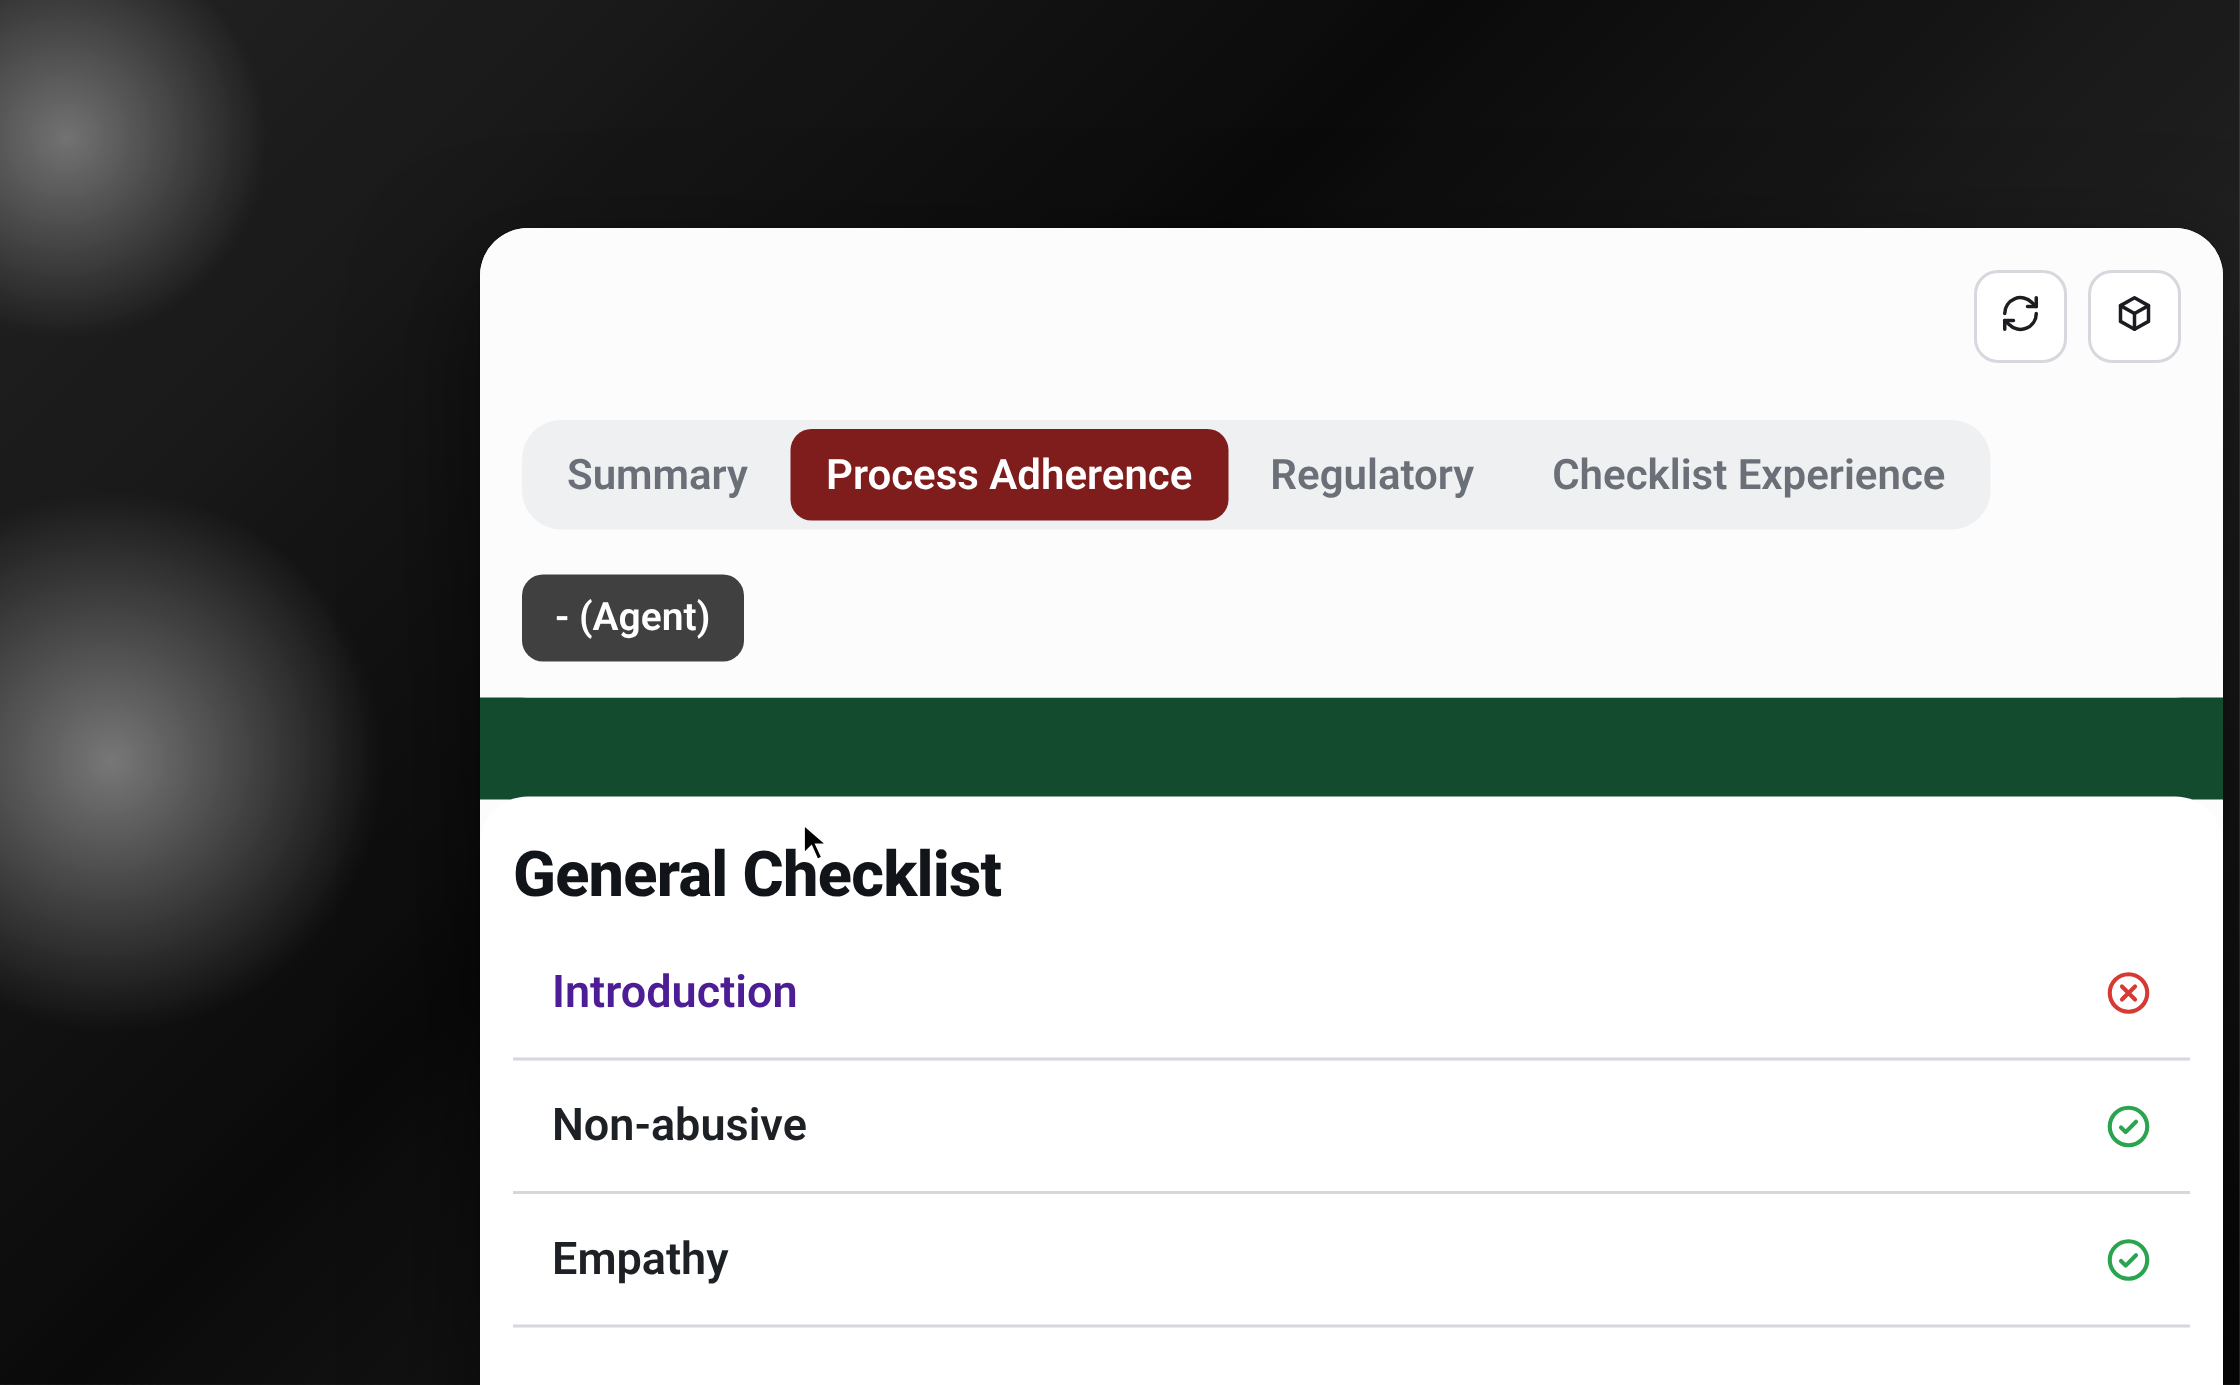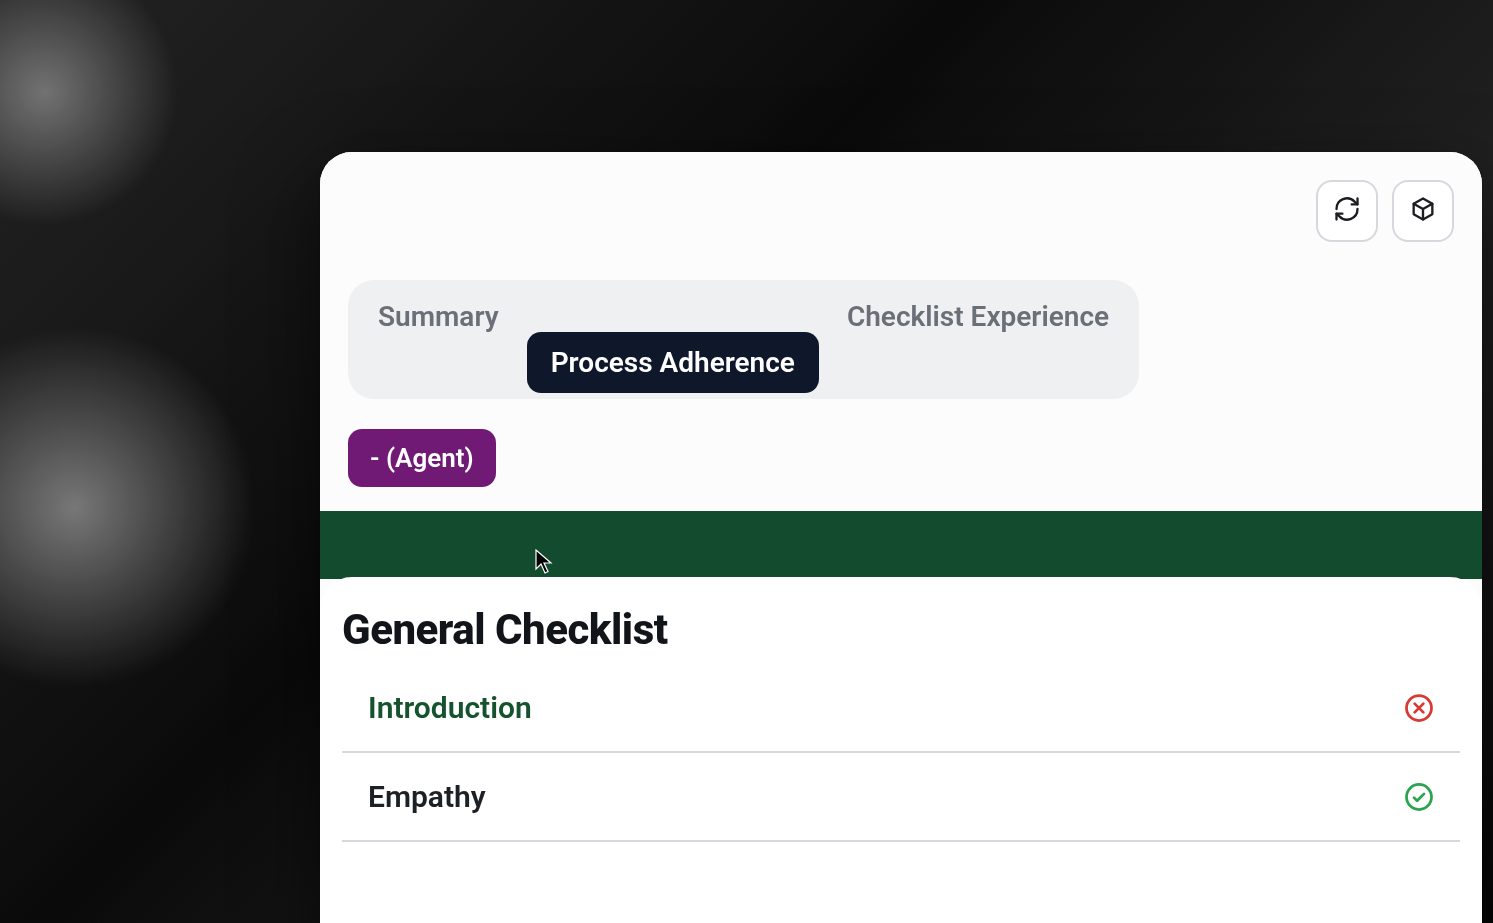--- a/index.html
+++ b/index.html
@@ -67,30 +67,29 @@
   .tab {
     padding: 14px 24px;
     border-radius: 14px;
     font-size: 28px;
     font-weight: 600;
     color: #6b7078;
     cursor: pointer;
     white-space: nowrap;
   }
   .tab.active {
-    background: #0f172a;
+    background: #7f1d1d;
     color: #fff;
-    margin-top: 46px;
   }
   .agent-chip-row { margin-top: 30px; }
   .agent-chip {
     display: inline-flex;
     align-items: center;
     padding: 14px 22px;
-    background: #701a75;
+    background: #404040;
     color: #fff;
     font-size: 26px;
     font-weight: 600;
     border-radius: 14px;
     cursor: pointer;
   }
   .green-band {
     height: 68px;
     width: 100%;
     background: #134b2f;
@@ -118,21 +117,21 @@
     border-bottom: 2px solid #d6d8dd;
     margin: 0 22px;
     cursor: pointer;
   }
   .check-row:last-of-type { border-bottom: 2px solid #d6d8dd; }
   .check-label {
     font-size: 30px;
     font-weight: 600;
     color: #1d2025;
   }
-  .check-label.fail { color: #14532d; text-align: center; }
+  .check-label.fail { color: #4c1d95; text-align: center; }
   .status-icon { width: 30px; height: 30px; display:flex; align-items:center; justify-content:center; }
   .status-icon svg { width: 30px; height: 30px; }
   .cursor {
     position: absolute;
     left: 535px;
     top: 549px;
     width: 18px;
     height: 26px;
     pointer-events: none;
   }
@@ -172,20 +171,21 @@
               <path d="M4 7.5l8 4.5 8-4.5"></path>
               <path d="M12 12v9"></path>
             </svg>
           </span>
         </div>
       </div>
 
       <div class="tabs">
         <div class="tab">Summary</div>
         <div class="tab active">Process Adherence</div>
+        <div class="tab">Regulatory</div>
         <div class="tab">Checklist Experience</div>
       </div>
 
       <div class="agent-chip-row">
         <div class="agent-chip">- (Agent)</div>
       </div>
     </div>
 
     <div class="green-band"></div>
 
@@ -196,20 +196,29 @@
         <span class="check-label fail">Introduction</span>
         <span class="status-icon">
           <svg viewBox="0 0 24 24" fill="none" stroke="#d73a32" stroke-width="2.2" stroke-linecap="round">
             <circle cx="12" cy="12" r="10"></circle>
             <path d="M8.5 8.5l7 7M15.5 8.5l-7 7"></path>
           </svg>
         </span>
       </div>
 
 
+      <div class="check-row">
+        <span class="check-label">Non-abusive</span>
+        <span class="status-icon">
+          <svg viewBox="0 0 24 24" fill="none" stroke="#2aa44f" stroke-width="2.2" stroke-linecap="round" stroke-linejoin="round">
+            <circle cx="12" cy="12" r="10"></circle>
+            <path d="M8 12.5l2.5 2.5L16 9.5"></path>
+          </svg>
+        </span>
+      </div>
 
       <div class="check-row">
         <span class="check-label">Empathy</span>
         <span class="status-icon">
           <svg viewBox="0 0 24 24" fill="none" stroke="#2aa44f" stroke-width="2.2" stroke-linecap="round" stroke-linejoin="round">
             <circle cx="12" cy="12" r="10"></circle>
             <path d="M8 12.5l2.5 2.5L16 9.5"></path>
           </svg>
         </span>
       </div>

